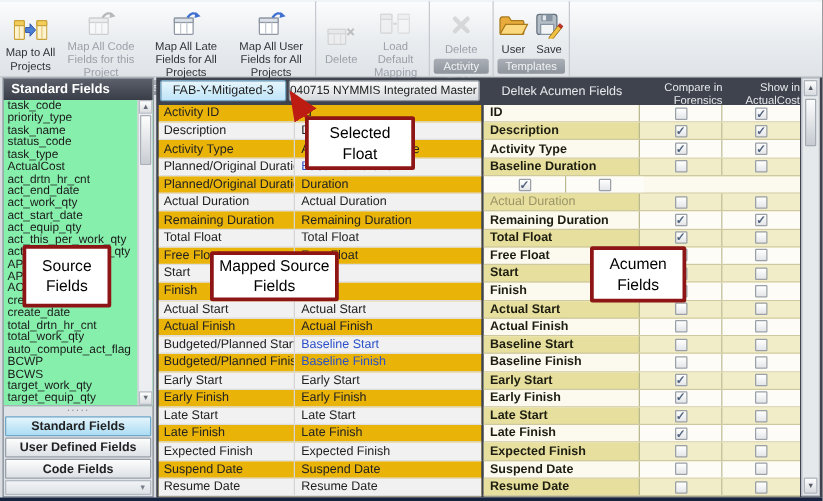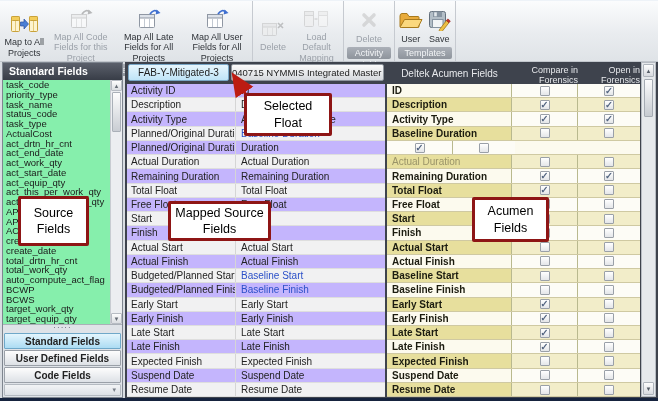--- a/index.html
+++ b/index.html
@@ -39,21 +39,21 @@
           border-radius:1px;position:relative;}
   .sb-filler .chev{position:absolute;right:4px;bottom:1px;font-size:7px;color:#777e87;}
   
   .content{position:absolute;left:125px;top:62px;width:533px;height:336px;background:#3e434d;}
   .tab{position:absolute;top:2px;height:17px;line-height:16px;text-align:center;font-size:10px;color:#1d1d1d;
        background:linear-gradient(#fbfbfb,#d6d9dd);border:1px solid #8f969e;border-radius:2px;
        box-sizing:border-box;white-space:nowrap;overflow:hidden;}
   .tab:nth-of-type(1){left:3px;width:101px;}
   .tab:nth-of-type(2){left:106px;width:153px;font-size:9.5px;}
   .tab.selected{background:linear-gradient(#e7f6fd,#bfe4f7);border-color:#79a7c6;}
-  .map-body{position:absolute;left:2px;top:22px;width:258px;height:313px;background:#c4b5fd;
+  .map-body{position:absolute;left:2px;top:22px;width:258px;height:313px;background:#eab308;
        display:flex;flex-direction:column;}
   .map-row{flex:1;display:flex;font-size:10px;border-bottom:1px solid #dedede;box-sizing:border-box;align-items:center;}
   .map-row:nth-of-type(even){background:#f1f1f2;}
   .map-row .c1{width:104px;align-self:stretch;display:flex;align-items:center;border-right:1px solid #d5d5d5;
        padding-left:4px;color:#222;white-space:nowrap;overflow:hidden;}
   .map-row .c2{flex:1;padding-left:5px;color:#222;white-space:nowrap;overflow:hidden;}
   .map-row .c2.link{color:#2b50c8;}
   .ac-head{position:absolute;left:262px;top:0;width:253px;height:22px;display:flex;color:#e7e9ec;}
   .ac-head .h-name{width:125px;text-align:center;font-size:10px;line-height:24px;}
   .ac-head .h-col{width:66px;text-align:right;font-size:9px;line-height:10px;padding-top:3px;box-sizing:border-box;}
@@ -435,21 +435,21 @@
 
         <div class="map-row">
           <span class="c1">Resume Date</span>
           <span class="c2">Resume Date</span>
         </div>
       </div>
 
     <div class="ac-head">
       <span class="h-name">Deltek Acumen Fields</span>
       <span class="h-col">Compare in Forensics</span>
-      <span class="h-col last">Open in Forensics</span>
+      <span class="h-col last">Show in ActualCost</span>
     </div>
 
     <div class="ac-body">
 
         <div class="ac-row">
           <span class="name">ID</span>
           <span class="cbcell">
             <span class="cb"></span>
           </span>
           <span class="cbcell last">

